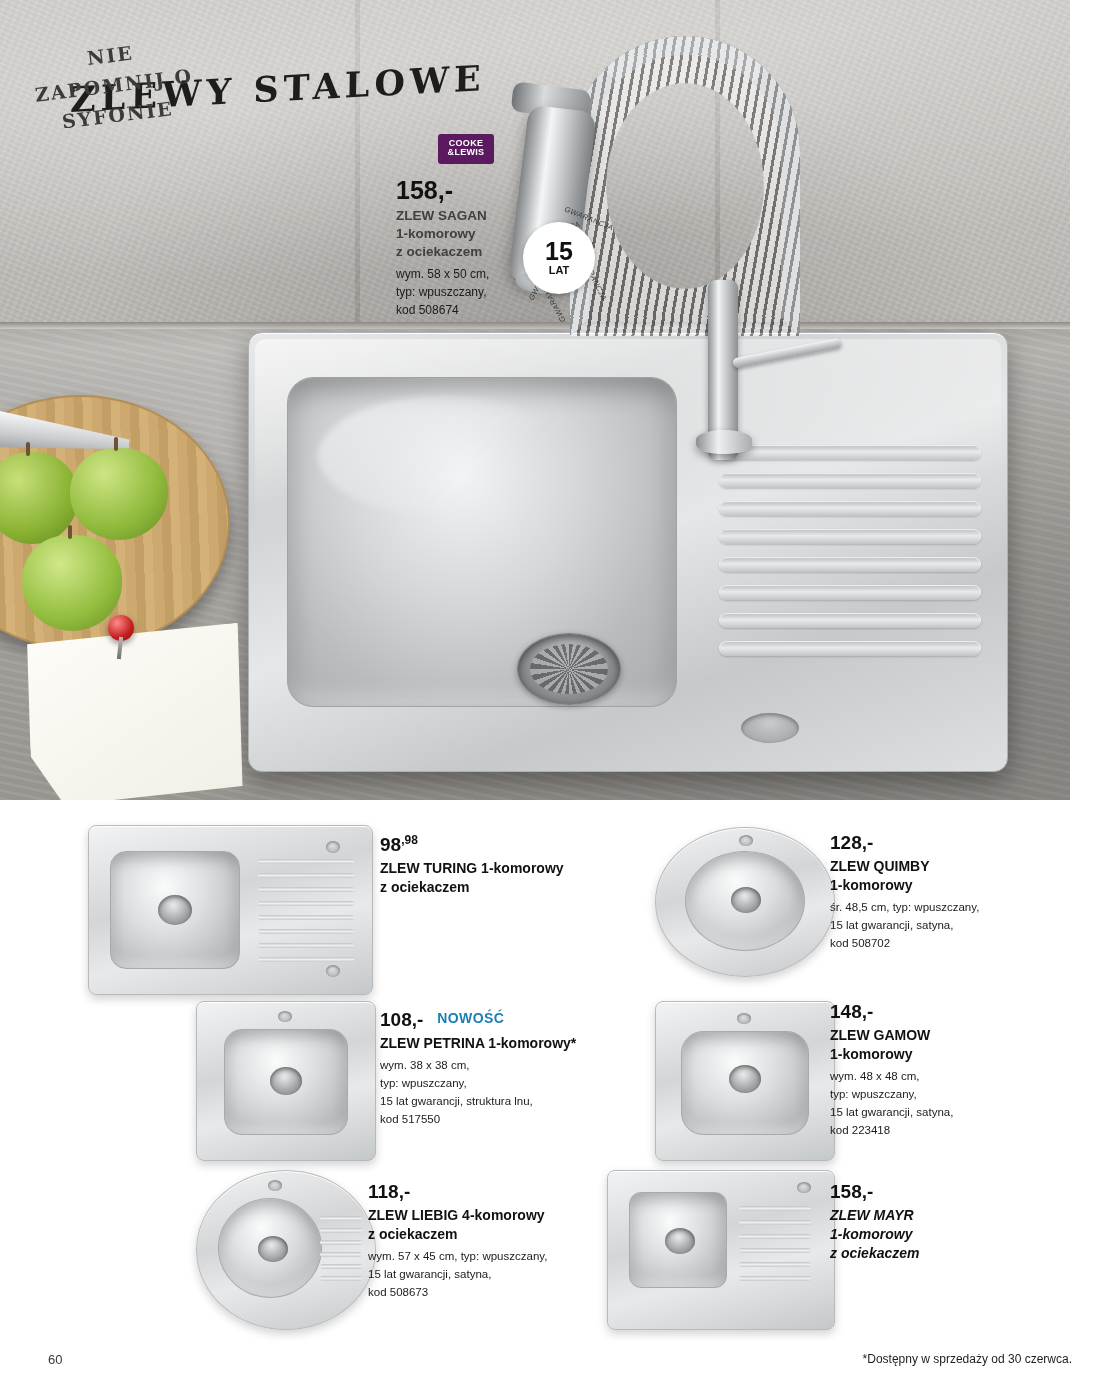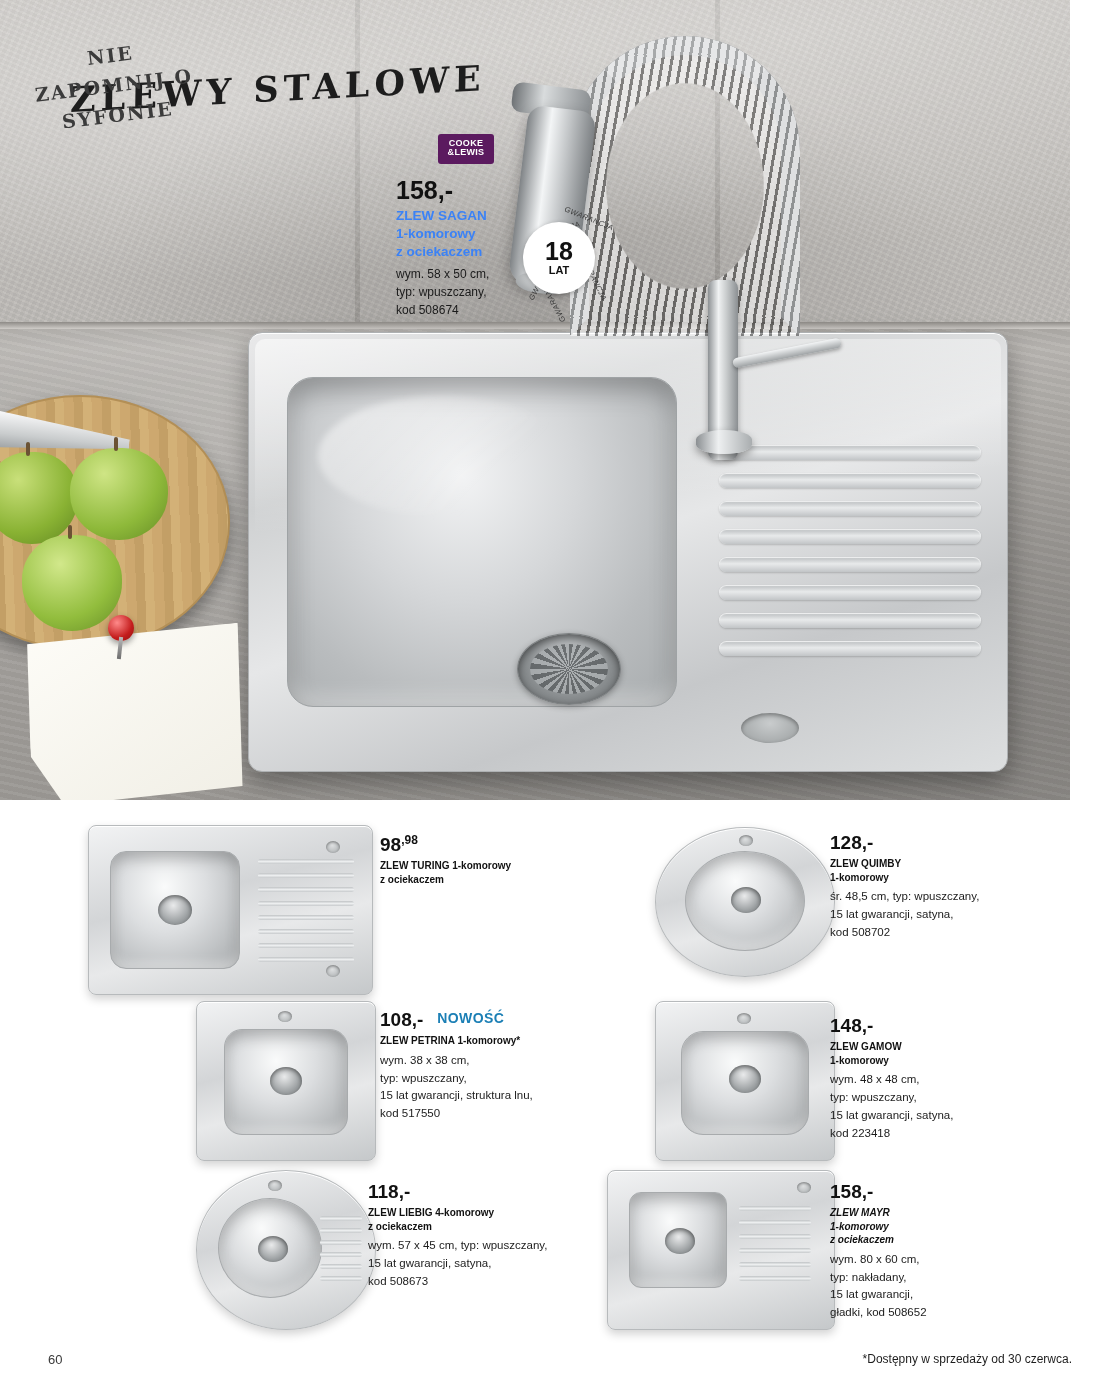--- a/index.html
+++ b/index.html
@@ -250,21 +250,21 @@
   
   .brand-badge {
     position:absolute; left:438px; top:134px; width:56px; height:30px;
     background:#5b1a5f; border-radius:3px;
     color:#fff; text-align:center;
     font-size:9px; line-height:1.05; padding-top:5px; font-weight:700;
     letter-spacing:.3px;
   }
   .hero-callout { position:absolute; left:396px; top:176px; width:170px; }
   .hero-price { font-size:25px; font-weight:700; color:#111; margin-bottom:2px; }
-  .hero-name { font-size:13.5px; font-weight:700; color:#3b82f6; line-height:1.35; }
+  .hero-name { font-size:13.5px; font-weight:700; color:#404040; line-height:1.35; }
   .hero-specs { font-size:12px; color:#1b1b1b; line-height:1.5; margin-top:3px; }
 
   .guarantee {
     position:absolute; left:523px; top:222px; width:72px; height:72px;
     border-radius:50%;
     background:#fff;
     box-shadow:0 1px 4px rgba(0,0,0,.25);
     display:flex; align-items:center; justify-content:center; flex-direction:column;
   }
   .guarantee .num { font-size:25px; font-weight:700; color:#111; line-height:.95; }
@@ -280,21 +280,21 @@
   .gw { position:absolute; transform-origin:center; white-space:nowrap; }
 
   
   .grid {
     position:absolute; left:0; top:805px; width:1024px; height:560px;
   }
   .cell { position:absolute; }
 
   .price { font-size:19px; font-weight:700; color:#111; }
   .price sup { font-size:12px; font-weight:700; top:-.45em; }
-  .pname { font-size:10px; font-weight:700; color:#111; line-height:1.35; margin-top:3px; }
+  .pname { font-size:14px; font-weight:700; color:#111; line-height:1.35; margin-top:3px; }
   .pspec { font-size:11.5px; color:#1c1c1c; line-height:1.55; margin-top:4px; }
   .novelty {
     display:inline-block; margin-left:14px; vertical-align:3px;
     color:#1b7fb5; font-size:14px; font-weight:700; letter-spacing:.4px;
   }
 
   
   .thumb { position:absolute; }
   .sb {
     position:absolute; inset:0;
@@ -406,21 +406,21 @@
   <div class="guarantee-ring">
     <span>
       <i class="gw" style="left:6px;  top:62px; transform:rotate(-62deg);">GWARANCJA</i>
       <i class="gw" style="left:18px; top:18px; transform:rotate(-20deg);">GWARANCJA</i>
       <i class="gw" style="left:52px; top:4px;  transform:rotate(22deg);">GWARANCJA</i>
       <i class="gw" style="left:56px; top:62px; transform:rotate(64deg);">GWARANCJA</i>
       <i class="gw" style="left:14px; top:84px; transform:rotate(-118deg);">GWARANCJA</i>
     </span>
   </div>
   <div class="guarantee">
-    <div class="num">18</div>
+    <div class="num">15</div>
     <div class="lat">LAT</div>
   </div>
 
   <div class="note"></div>
   <div class="note-text">NIE ZAPOMNIJ O SYFONIE</div>
   <div class="pin"></div>
 </div>
 
 <div class="grid">
 
@@ -484,21 +484,21 @@
   </div>
 
   <div class="cell" style="left:655px; top:196px; width:180px; height:160px;">
     <div class="thumb" style="left:0;top:0;width:180px;height:160px;">
       <div class="sb rect"></div>
       <div class="bowl" style="left:26px;top:30px;width:128px;height:104px;border-radius:22px;"></div>
       <div class="hole" style="left:74px;top:64px;width:32px;height:28px;"></div>
       <div class="tap-hole" style="left:82px;top:12px;width:14px;height:11px;"></div>
     </div>
   </div>
-  <div class="cell" style="left:830px; top:209px; width:250px;">
+  <div class="cell" style="left:830px; top:195px; width:250px;">
     <div class="price"><span>148,-</span><sup></sup></div>
     <div class="pname" style="white-space:pre-line;">ZLEW GAMOW
 1-komorowy</div>
     <div class="pspec" style="white-space:pre-line;">wym. 48 x 48 cm,
 typ: wpuszczany,
 15 lat gwarancji, satyna,
 kod 223418</div>
   </div>
 
   <div class="cell" style="left:196px; top:365px; width:180px; height:160px;">
@@ -540,22 +540,18 @@
           <i style="top:56px"></i>
           <i style="top:70px"></i>
       </div>
     </div>
   </div>
   <div class="cell" style="left:830px; top:375px; width:250px;">
     <div class="price"><span>158,-</span><sup></sup></div>
     <div class="pname" style="white-space:pre-line;font-style:italic;">ZLEW MAYR
 1-komorowy
 z ociekaczem</div>
-    <div class="pspec" style="white-space:pre-line;">wym. 80 x 60 cm,
-typ: nakładany,
-15 lat gwarancji,
-gładki, kod 508652</div>
   </div>
 
 </div>
 
 <div class="page-num">60</div>
 <div class="footnote">*Dostępny w sprzedaży od 30 czerwca.</div>
 
 </body></html>

